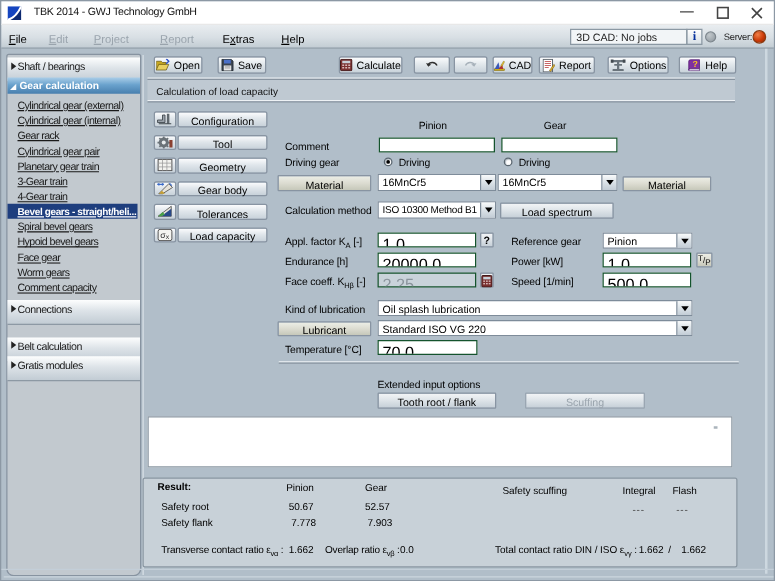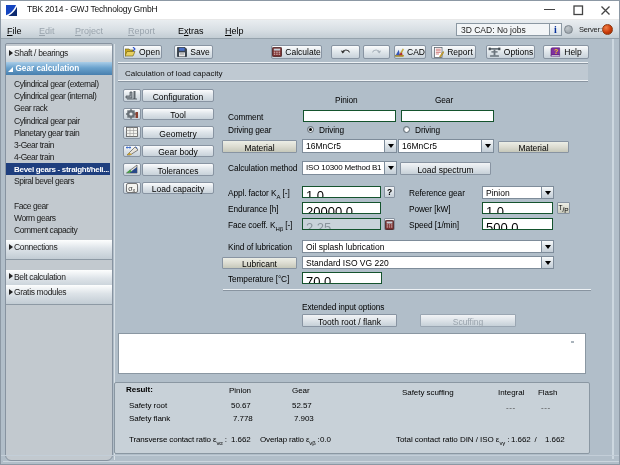--- a/index.html
+++ b/index.html
@@ -32,21 +32,21 @@
 .shead{position:absolute;left:0;width:106px;height:20px;
  background:linear-gradient(#fdfefe,#dde3e8 45%,#c2ccd4);border-bottom:1px solid #8d99a4;
  font-size:8.5px;letter-spacing:-0.35px;color:#1c1c1c;padding:2px 0 0 8px;}
 .shead:before{content:"";position:absolute;left:2.5px;top:3.5px;
  border-left:4px solid #222;border-top:3px solid transparent;border-bottom:3px solid transparent;}
 #ghead{position:absolute;left:0;top:18px;width:106px;height:13px;
  background:linear-gradient(#a9cde8,#6aa2cd 45%,#487fae);
  font-size:8.2px;font-weight:bold;color:#fff;padding:2px 0 0 9.5px;}
 #ghead:before{content:"";position:absolute;left:2px;top:4.5px;width:0;height:0;
  border-bottom:5px solid #fff;border-left:5px solid transparent;}
-.sitem{position:absolute;left:0;width:104px;height:12px;font-size:8.5px;letter-spacing:-0.45px;color:#1a1a1a;padding:1.5px 0 0 8px;white-space:nowrap;overflow:hidden;}
+.sitem{position:absolute;left:0;width:104px;height:12px;font-size:8.5px;letter-spacing:-0.45px;color:#1a1a1a;padding:1.5px 0 0 8px;white-space:nowrap;overflow:hidden;text-decoration:underline;}
 .sitem.sel{background:#1e3e7e;color:#fff;font-weight:bold;font-size:8px;letter-spacing:-0.3px;padding-top:2px;}
 
 .tbtn{position:absolute;top:44px;height:14px;border:1px solid #8894a2;border-radius:2px;
  background:linear-gradient(#fbfcfd,#e2e8ec 45%,#c8d2da);font-size:8.5px;color:#000;
  display:flex;align-items:center;justify-content:center;gap:3px;}
 
 .groove{position:absolute;height:2px;border-top:1px solid #eef2f5;border-bottom:1px solid #8894a0;}
 #captbar{left:117px;top:63px;width:470px;height:16px;background:#bfc9d2;font-size:8px;color:#111;padding:5px 0 0 7px;}
 
 .icbox{position:absolute;left:122px;width:18px;height:12.5px;border:1px solid #8894a2;border-radius:2px;
@@ -112,20 +112,21 @@
     <div id="ghead">Gear calculation</div>
     <div class="sitem" style="top:33.5px">Cylindrical gear (external)</div>
     <div class="sitem" style="top:45.7px">Cylindrical gear (internal)</div>
     <div class="sitem" style="top:57.8px">Gear rack</div>
     <div class="sitem" style="top:70px">Cylindrical gear pair</div>
     <div class="sitem" style="top:82.1px">Planetary gear train</div>
     <div class="sitem" style="top:94.3px">3-Gear train</div>
     <div class="sitem" style="top:106.4px">4-Gear train</div>
     <div class="sitem sel" style="top:118.5px">Bevel gears - straight/heli...</div>
     <div class="sitem" style="top:130.7px">Spiral bevel gears</div>
+    <div class="sitem" style="top:142.9px">Hypoid bevel gears</div>
     <div class="sitem" style="top:155px">Face gear</div>
     <div class="sitem" style="top:167.2px">Worm gears</div>
     <div class="sitem" style="top:179.3px">Comment capacity</div>
     <div class="shead" style="top:196px">Connections</div>
     <div class="shead" style="top:225.5px">Belt calculation</div>
     <div class="shead" style="top:241px">Gratis modules</div>
   </div>
 
   <div class="abs" style="left:113px;top:43px;width:1px;height:416px;background:#d8e0e6;"></div>
 

